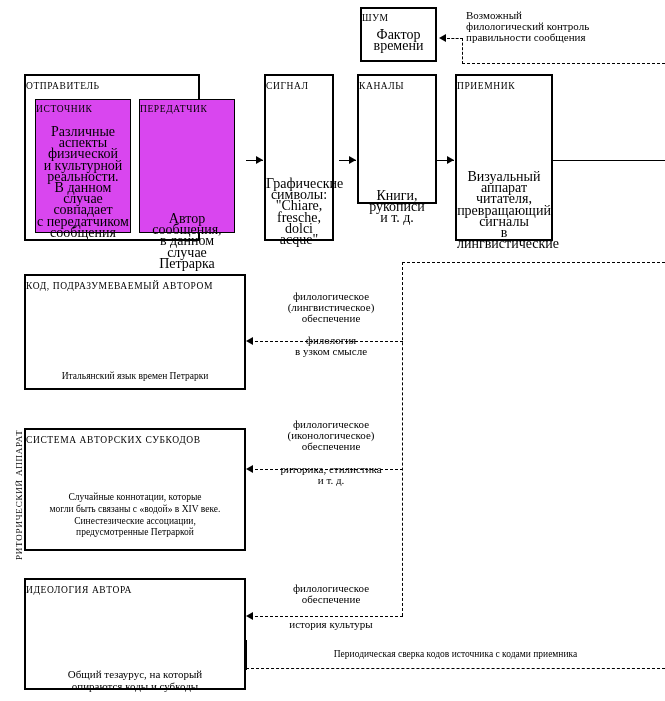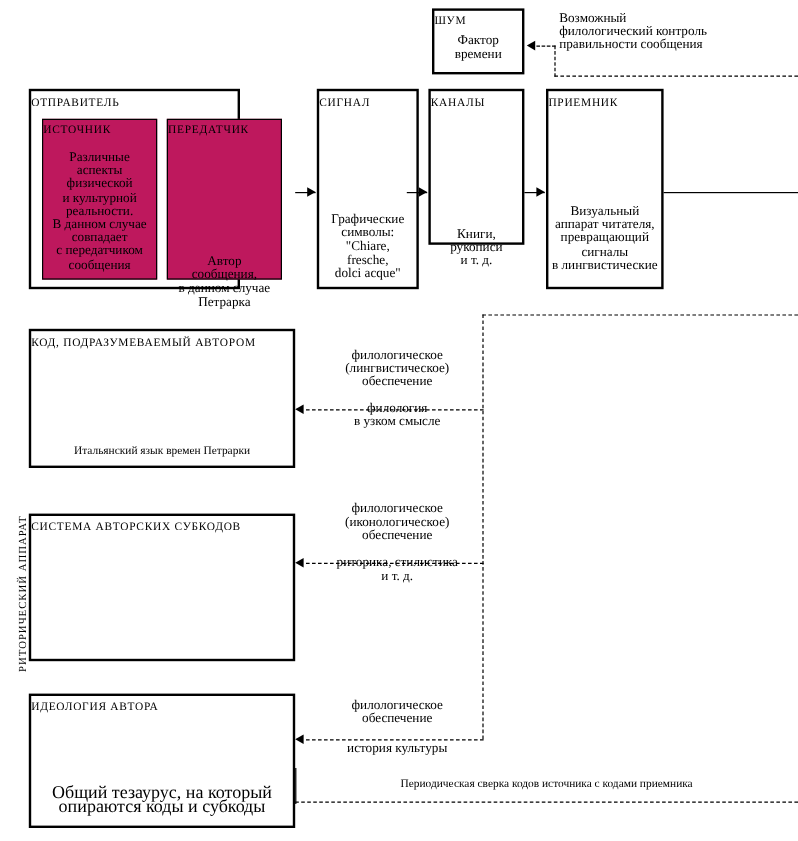--- a/index.html
+++ b/index.html
@@ -16,35 +16,35 @@
   .box {
     position:absolute;
     border:2px solid #000;
     box-sizing:border-box;
     background:#fff;
   }
   .box-inner {
     position:absolute;
     border:1px solid #000;
     box-sizing:border-box;
-    background:#be185d;
+    background:#d946ef;
   }
   .hdr {
     position:absolute;
     left:0; right:0;
     text-align:left;
     font-size:9.5px;
     letter-spacing:0.6px;
     font-variant:normal;
   }
   .body-txt {
     position:absolute;
     left:0; right:0;
     text-align:center;
-    font-size:11px;
+    font-size:14px;
     line-height:11.2px;
   }
   .lbl {
     position:absolute;
     text-align:center;
     font-size:11px;
     line-height:11.2px;
   }
   .solid-h { position:absolute; height:0; border-top:1.6px solid #000; }
   .solid-v { position:absolute; width:0; border-left:1.6px solid #000; }
@@ -124,21 +124,21 @@
       <div class="body-txt" style="top:74px; white-space:pre-line;margin-top:39px;">Автор
 сообщения,
 в данном случае
 Петрарка</div>
     </div>
   </div>
 
   <div class="solid-h" style="left:246px; top:160px; width:17px;"></div>
   <div class="arrow-r" style="left:256px; top:156px;"></div>
 
-  <div class="box" style="left:264px; top:74px; width:85px; height:167px;">
+  <div class="box" style="left:264px; top:74px; width:70px; height:167px;">
     <div class="hdr" style="top:5px;">СИГНАЛ</div>
     <div class="body-txt" style="top:102px; white-space:pre-line;">Графические
 символы:
 "Chiare,
 fresche,
 dolci acque"</div>
   </div>
 
   <div class="solid-h" style="left:339px; top:160px; width:17px;"></div>
   <div class="arrow-r" style="left:349px; top:156px;"></div>
@@ -175,33 +175,37 @@
   <div class="lbl" style="left:256px; top:291px; width:150px; white-space:pre-line;">филологическое
 (лингвистическое)
 обеспечение</div>
   <div class="dash-h" style="left:255px; top:341px; width:148px;"></div>
   <div class="arrow-l" style="left:246px; top:337px;"></div>
   <div class="lbl" style="left:256px; top:335px; width:150px; white-space:pre-line;">филология
 в узком смысле</div>
 
   <div class="box" style="left:24px; top:428px; width:222px; height:123px;">
     <div class="hdr" style="top:5px; font-size:9.5px;">СИСТЕМА АВТОРСКИХ СУБКОДОВ</div>
+    <div class="body-txt" style="top:62px; white-space:pre-line; font-size:9.5px; line-height:11.8px;">Случайные коннотации, которые
+могли быть связаны с «водой» в XIV веке.
+Синестезические ассоциации,
+предусмотренные Петраркой</div>
   </div>
 
   <div class="lbl" style="left:256px; top:419px; width:150px; white-space:pre-line;">филологическое
 (иконологическое)
 обеспечение</div>
   <div class="dash-h" style="left:255px; top:469px; width:148px;"></div>
   <div class="arrow-l" style="left:246px; top:465px;"></div>
   <div class="lbl" style="left:256px; top:464px; width:150px; white-space:pre-line;">риторика, стилистика
 и т. д.</div>
 
   <div class="box" style="left:24px; top:578px; width:222px; height:112px;">
     <div class="hdr" style="top:5px; font-size:9.5px;">ИДЕОЛОГИЯ АВТОРА</div>
-    <div class="body-txt" style="top:76px; white-space:pre-line; font-size:15px; line-height:11.8px;">Общий тезаурус, на который
+    <div class="body-txt" style="top:89px; white-space:pre-line; font-size:11px; line-height:11.8px;">Общий тезаурус, на который
 опираются коды и субкоды</div>
   </div>
 
   <div class="lbl" style="left:256px; top:583px; width:150px; white-space:pre-line;">филологическое
 обеспечение</div>
   <div class="dash-h" style="left:255px; top:616px; width:148px;"></div>
   <div class="arrow-l" style="left:246px; top:612px;"></div>
   <div class="lbl" style="left:256px; top:619px; width:150px; white-space:pre-line;">история культуры</div>
 
   <div class="lbl" style="left:246px; top:649px; width:419px; text-align:center; font-size:9.5px;">Периодическая сверка кодов источника с кодами приемника</div>

